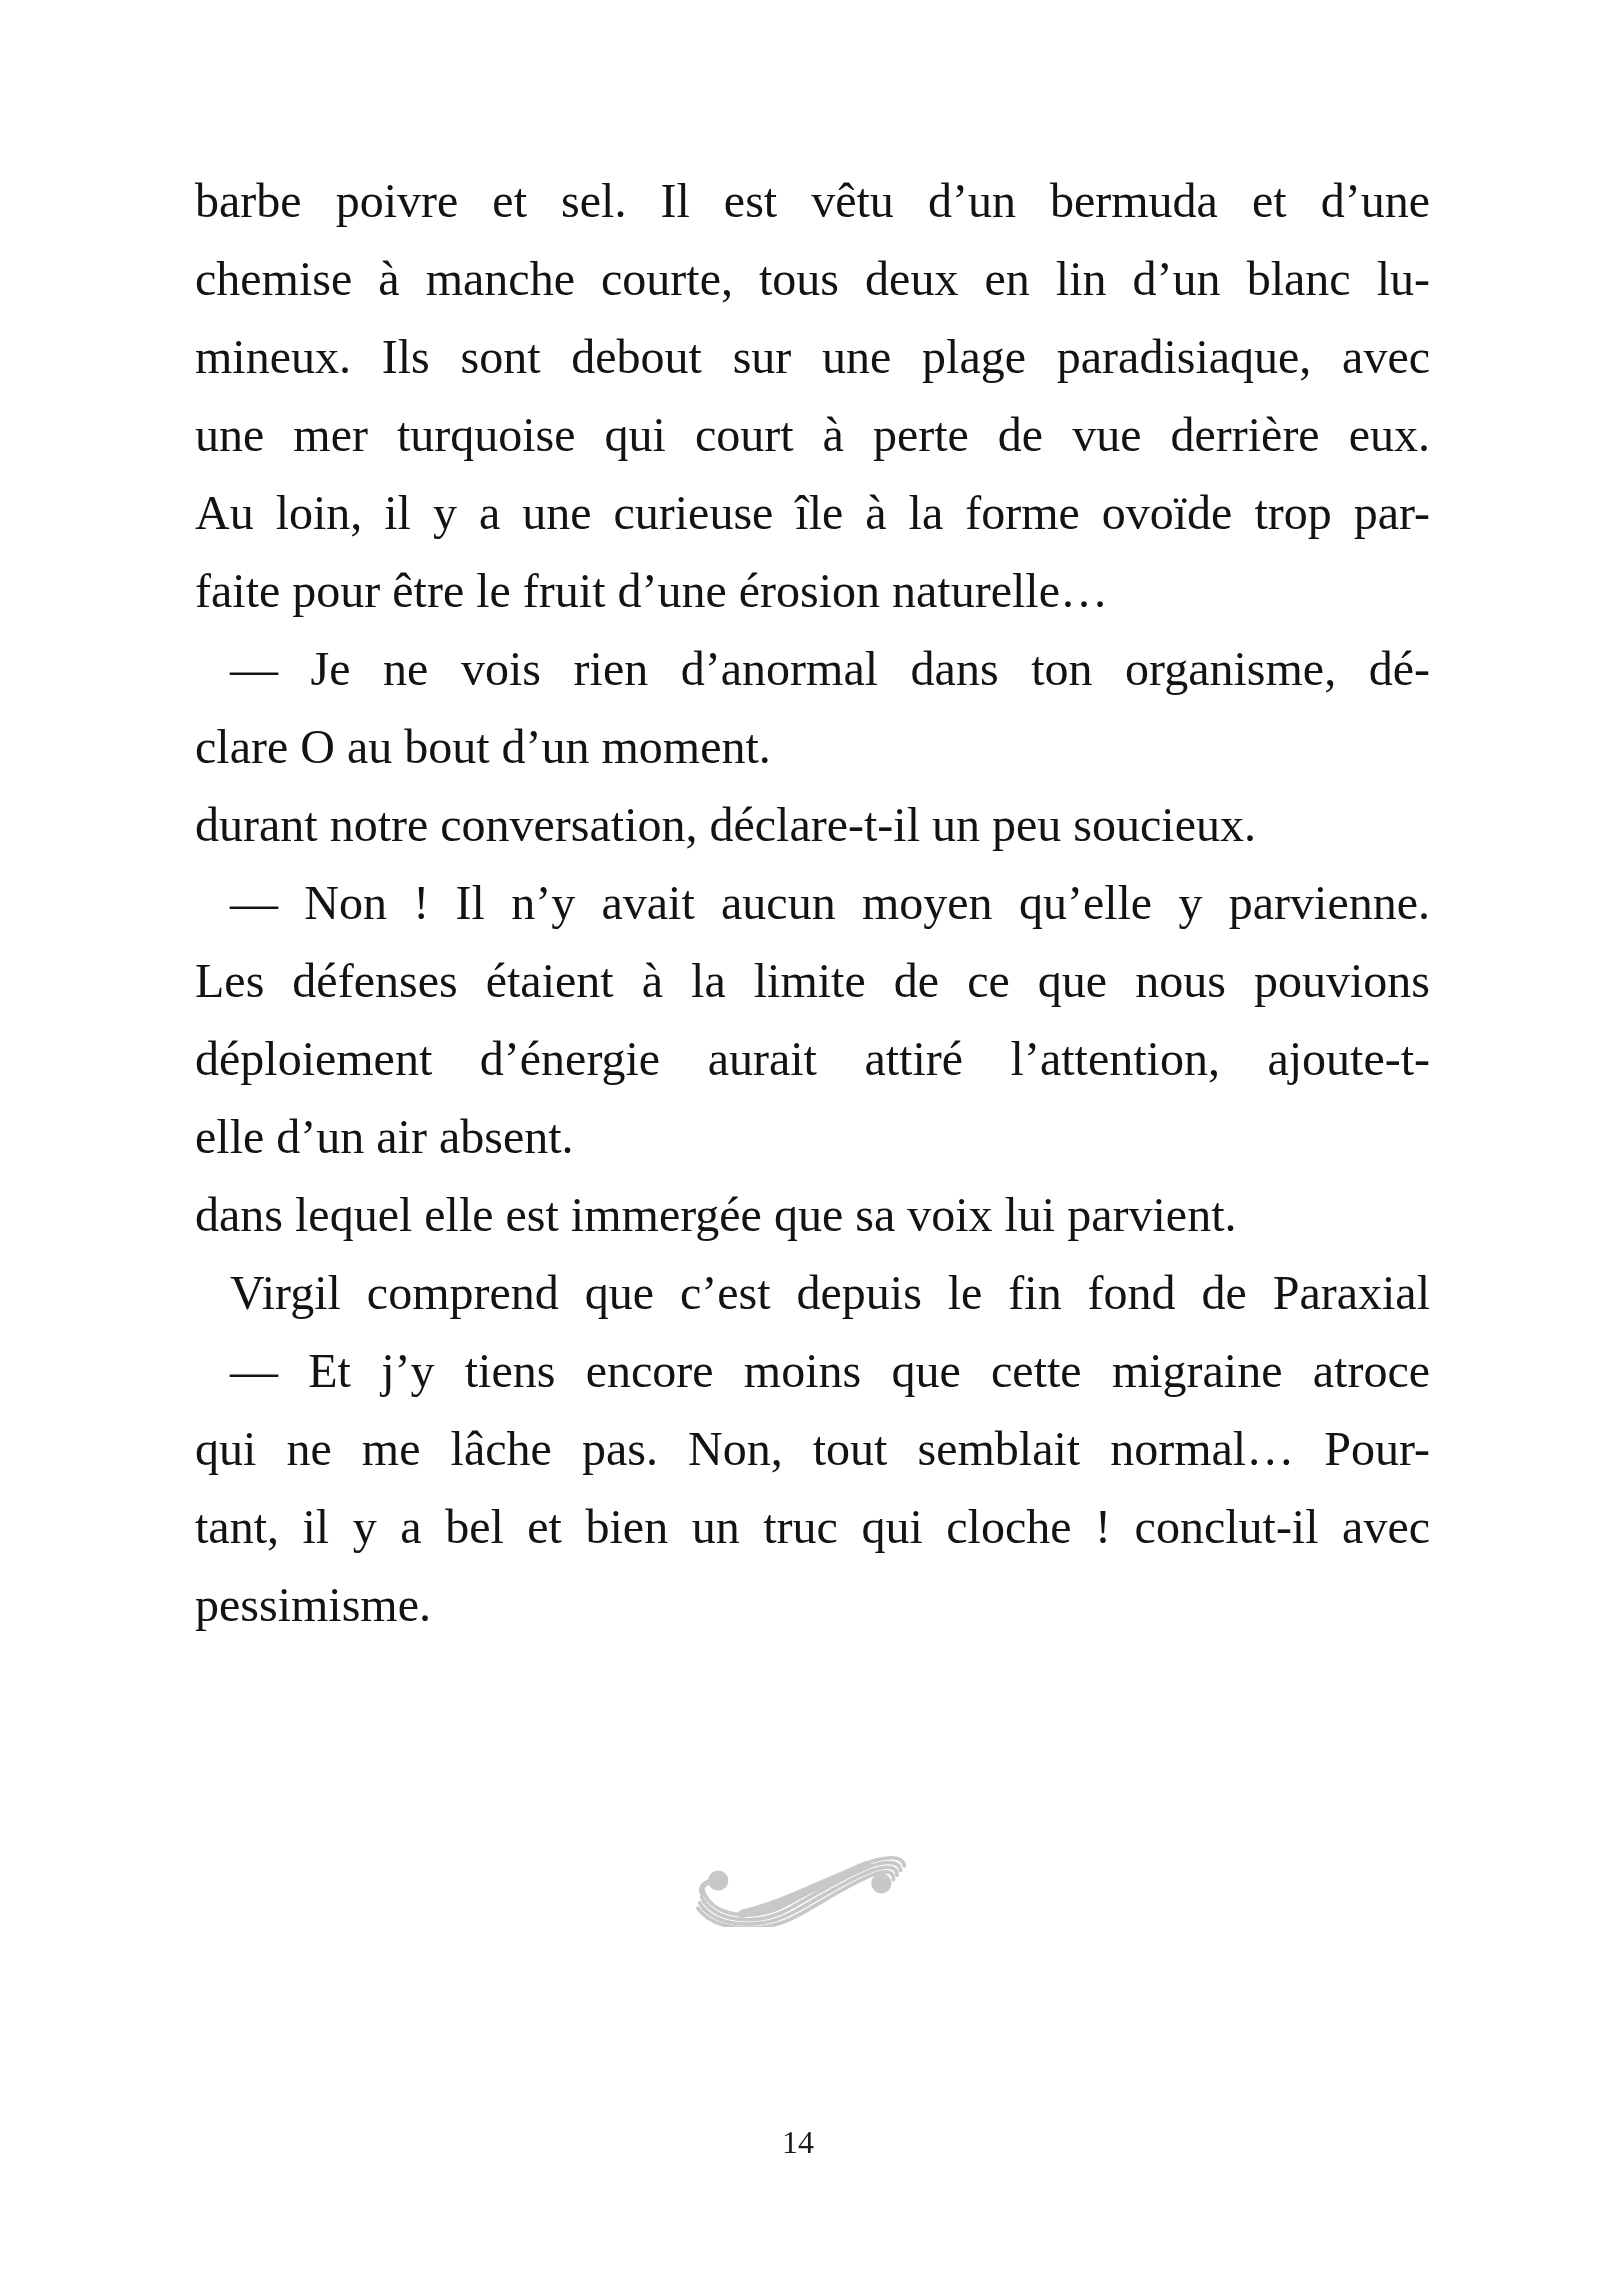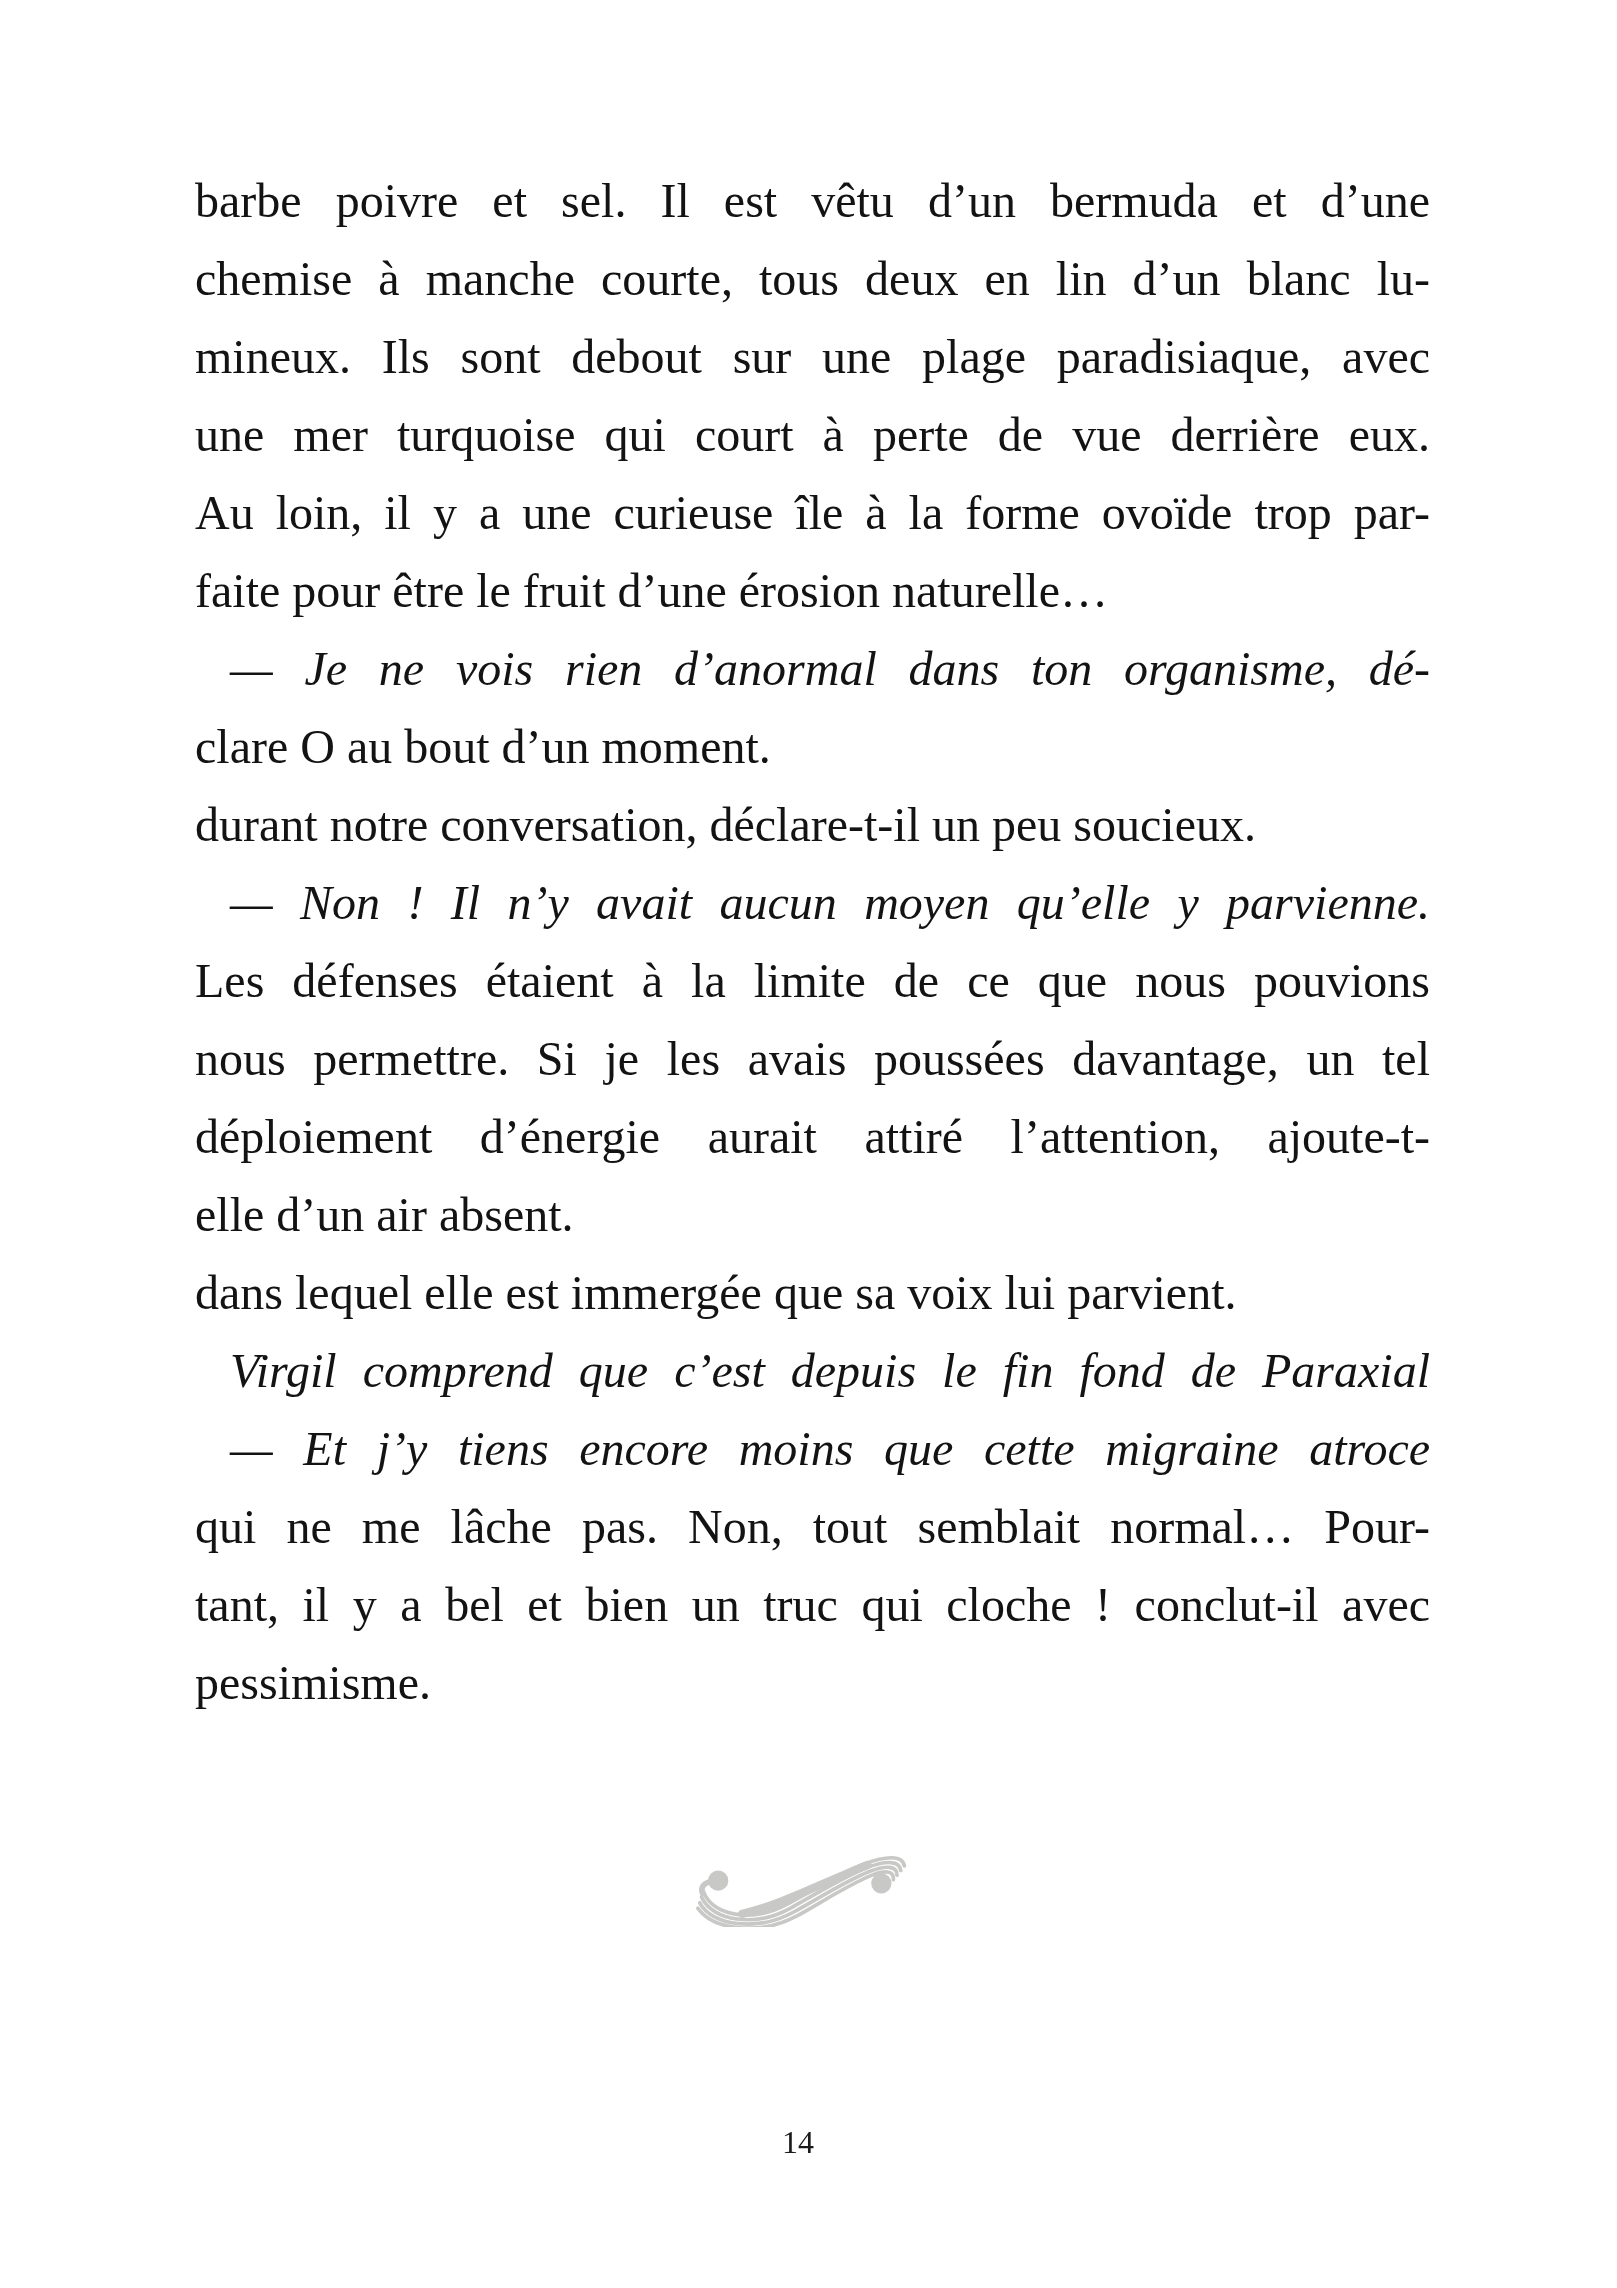--- a/index.html
+++ b/index.html
@@ -37,21 +37,20 @@
   .line.j {
     text-align: justify;
     text-align-last: justify;
   }
   .line.l {
     text-align: right;
     text-align-last: left;
   }
   .line.ind {
     text-indent: 35px;
-    font-style: italic;
   }
   .ornament {
     position: absolute;
     left: 685px;
     top: 1838px;
     width: 236px;
     height: 89px;
   }
   .page-number {
     position: absolute;
@@ -74,21 +73,20 @@
       <div class="line j">chemise à manche courte, tous deux en lin d’un blanc lu-</div>
       <div class="line j">mineux. Ils sont debout sur une plage paradisiaque, avec</div>
       <div class="line j">une mer turquoise qui court à perte de vue derrière eux.</div>
       <div class="line j">Au loin, il y a une curieuse île à la forme ovoïde trop par-</div>
       <div class="line l">faite pour être le fruit d’une érosion naturelle…</div>
       <div class="line j ind">— Je ne vois rien d’anormal dans ton organisme, dé-</div>
       <div class="line l">clare O au bout d’un moment.</div>
       <div class="line l">durant notre conversation, déclare-t-il un peu soucieux.</div>
       <div class="line j ind">— Non ! Il n’y avait aucun moyen qu’elle y parvienne.</div>
       <div class="line j">Les défenses étaient à la limite de ce que nous pouvions</div>
-      <div class="line j">nous permettre. Si je les avais poussées davantage, un tel</div>
       <div class="line j">déploiement d’énergie aurait attiré l’attention, ajoute-t-</div>
       <div class="line l">elle d’un air absent.</div>
       <div class="line l">dans lequel elle est immergée que sa voix lui parvient.</div>
       <div class="line j ind">Virgil comprend que c’est depuis le fin fond de Paraxial</div>
       <div class="line j ind">— Et j’y tiens encore moins que cette migraine atroce</div>
       <div class="line j">qui ne me lâche pas. Non, tout semblait normal… Pour-</div>
       <div class="line j">tant, il y a bel et bien un truc qui cloche ! conclut-il avec</div>
       <div class="line l">pessimisme.</div>
     </div>
 

